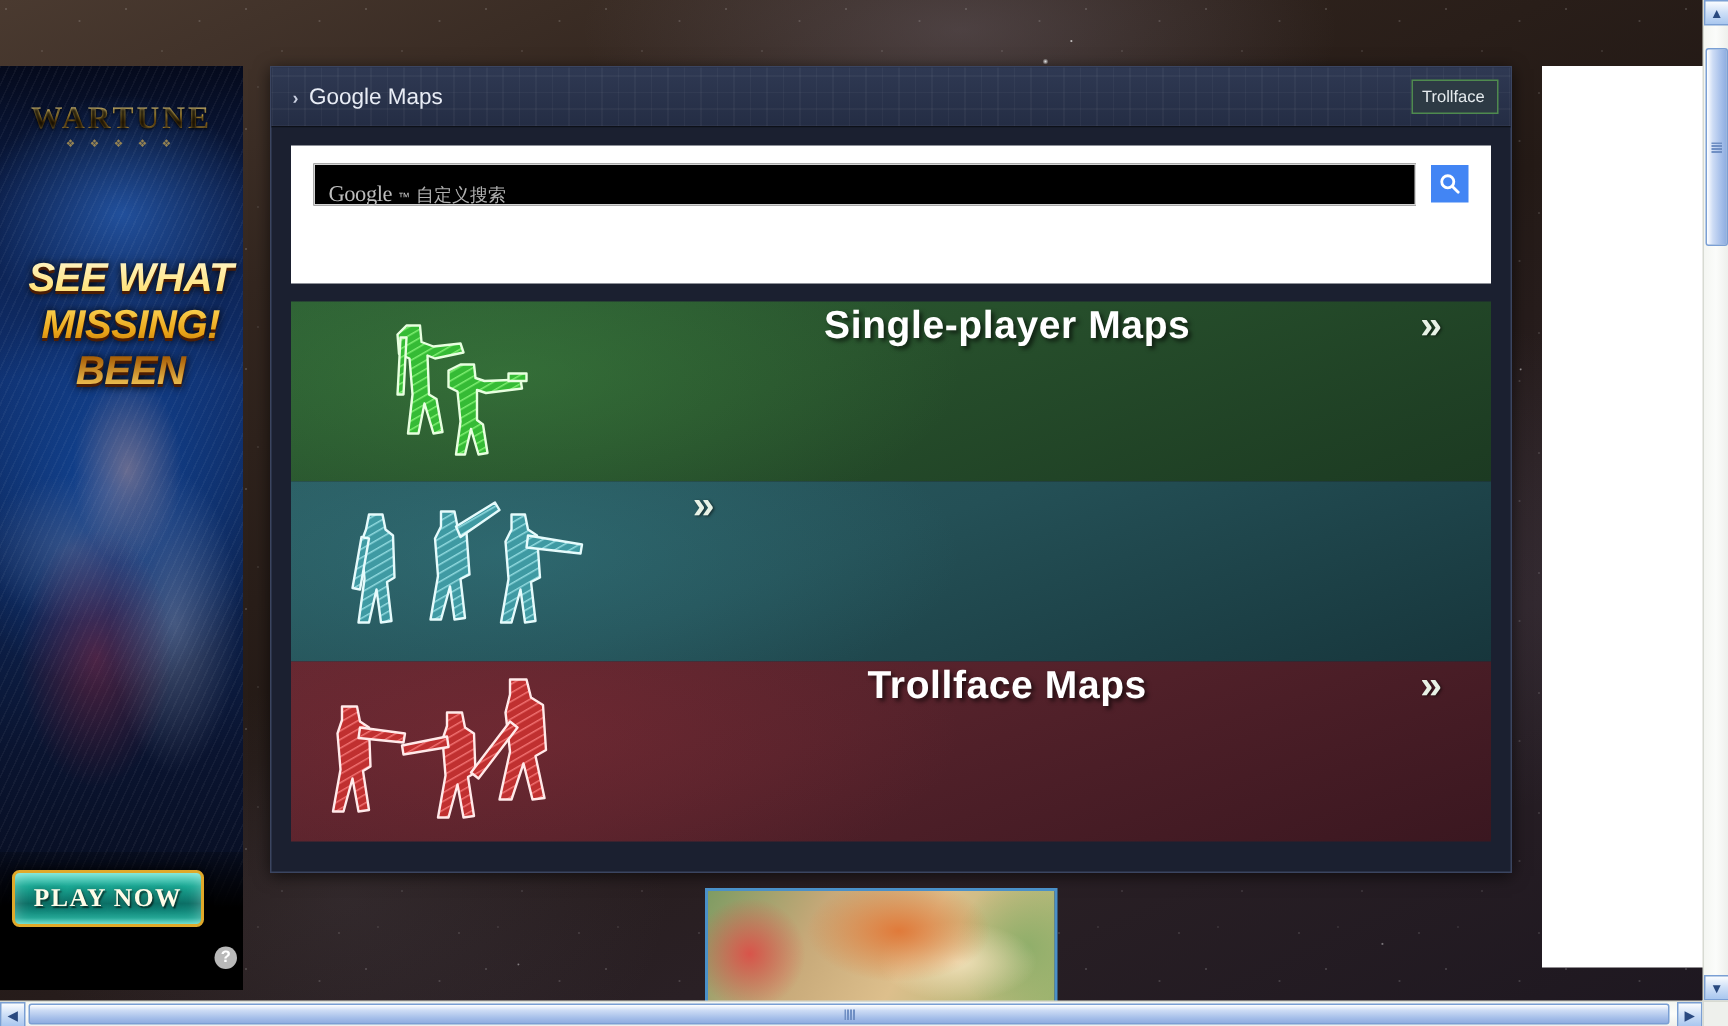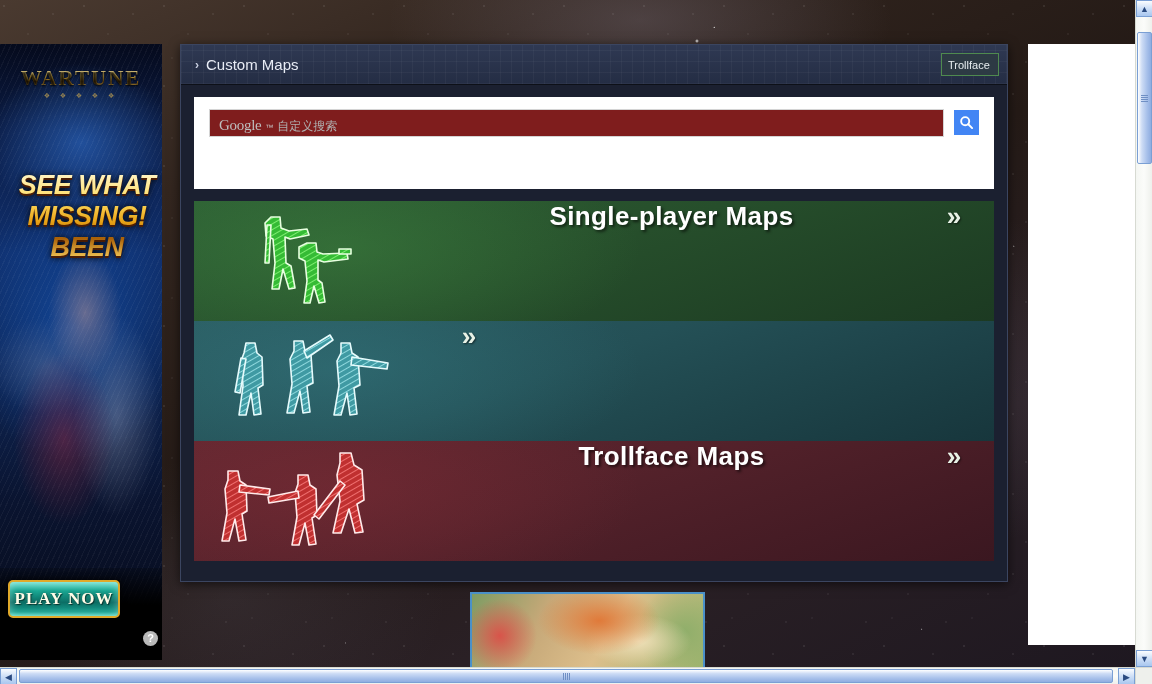--- a/index.html
+++ b/index.html
@@ -104,21 +104,21 @@
       radial-gradient(ellipse 52px 90px at 52% 24%, rgba(230,170,150,.40), transparent 70%),
       radial-gradient(ellipse 70px 120px at 40% 62%, rgba(170,40,60,.40), transparent 72%),
       radial-gradient(ellipse 60px 140px at 70% 55%, rgba(200,205,225,.30), transparent 72%),
       radial-gradient(ellipse 80px 70px at 30% 40%, rgba(120,130,160,.35), transparent 70%);
   }
   .ad-bottom-dark {
     position:absolute; left:0; bottom:0; width:100%; height:92px;
     background: linear-gradient(180deg, rgba(0,0,0,.2), #000 40%, #000 100%);
   }
   .play-now {
-    position:absolute; left:8px; bottom:42px; width:112px; height:38px;
+    position:absolute; left:8px; bottom:42px; width:128px; height:38px;
     border: 2px solid #e0a92a; border-radius: 5px;
     background: linear-gradient(180deg,#6fe2d2 0%, #1aa894 26%, #0c6f66 60%, #16a08e 88%, #54d8c4 100%);
     box-shadow: inset 0 0 10px rgba(255,255,255,.35), 0 0 6px rgba(0,0,0,.8);
     display:flex; align-items:center; justify-content:center;
     font-family:"Liberation Serif",serif; font-weight:bold; font-size:17px;
     letter-spacing:1px; color:#fffce8;
     text-shadow: 0 0 4px #1a6b5e, 1px 1px 1px rgba(0,0,0,.7);
     cursor:pointer;
   }
   .ad-info {
@@ -177,23 +177,23 @@
   .search-card {
     background:#fff;
     height: 92px;
     padding: 12px 15px;
     display:flex; align-items:flex-start; gap:10px;
   }
   .cse-input {
     flex: 1 1 auto;
     height: 28px;
     border: 1px solid #d4d4d4;
-    background:#7f1d1d;
-    display:flex; align-items:flex-end;
-    padding: 1px 9px;
+    background:#000000;
+    display:flex; align-items:flex-start;
+    padding: 12px 9px;
     cursor: text;
   }
   .cse-ph {
     font-size: 12px; color:#b4b4b4;
     display:flex; align-items:baseline; gap:4px;
     font-family:"Liberation Sans", sans-serif;
   }
   .cse-ph .g {
     font-family:"Liberation Serif", serif;
     font-size: 15px; letter-spacing: -.3px; color:#bdbdbd;
@@ -338,21 +338,21 @@
     <div class="ad-info">?</div>
   </div>
 
   <div id="right-slot"></div>
 
   <div id="main-panel">
 
     <div id="panel-header">
       <div id="breadcrumb">
         <span class="chev">›</span>
-        <span>Custom Maps</span>
+        <span>Google Maps</span>
       </div>
       <div class="trollface-badge">Trollface</div>
     </div>
 
     <div id="panel-body">
 
       <div class="search-card">
         <div class="cse-input">
           <span class="cse-ph">
             <span class="g">Google</span>

